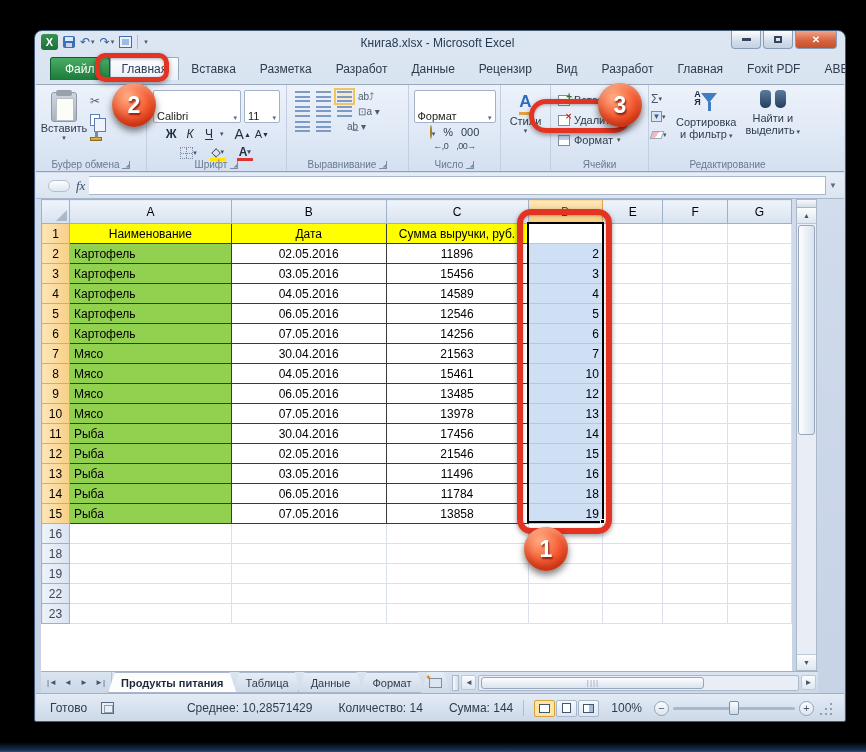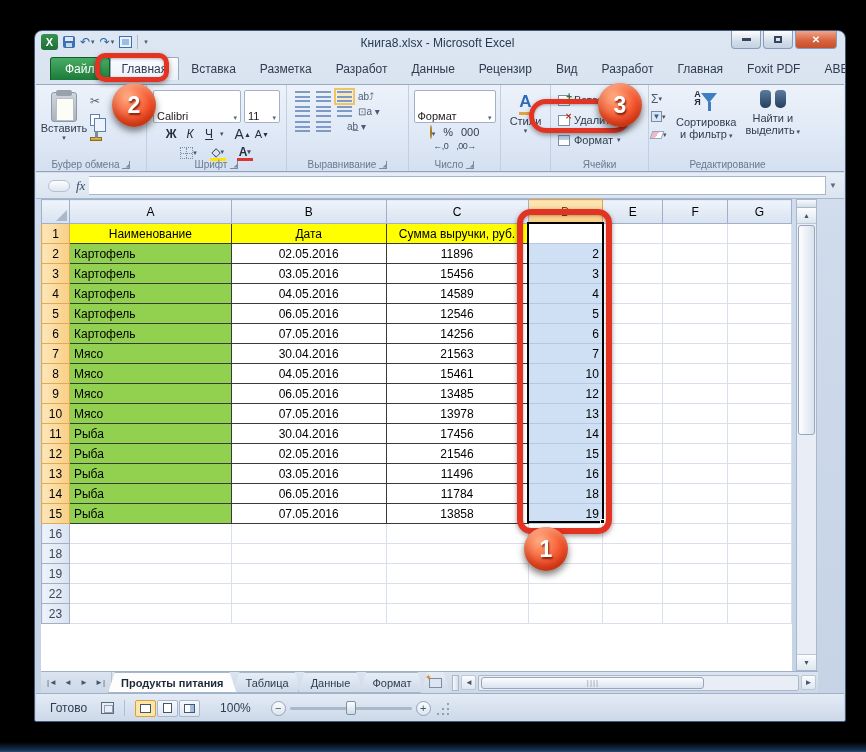--- a/index.html
+++ b/index.html
@@ -206,21 +206,21 @@
   .sb-stats { margin-left:auto; display:flex; gap:26px; }
   .sb-sep { width:1px; height:16px; background:#aebdd1; margin:0 10px; }
   .viewbtns { display:flex; gap:1px; }
   .vb { width:21px; height:17px; border:1px solid #a9b7cd; border-radius:2px; background:linear-gradient(#f6f9fc,#dde6f0);
     display:flex; align-items:center; justify-content:center; }
   .vb.active { background:#fce6a6; border-color:#d8a13c; }
   .vb-grid { width:11px; height:9px; border:1px solid #44566e;
     background:linear-gradient(#fff 0 0) padding-box, repeating-linear-gradient(90deg,#44566e 0 1px,#fff 1px 4px); }
   .vb-page { width:9px; height:10px; border:1px solid #44566e; background:#fff; }
   .vb-break { width:11px; height:9px; border:1px solid #44566e; background:linear-gradient(90deg,#fff 55%,#9dbce0 55%); }
-  .sb-zoom { margin:0 20px; }
+  .sb-zoom { margin:0 12px; }
   .zoomslider { display:flex; align-items:center; gap:4px; width:160px; }
   .zs-btn { width:15px; height:15px; border-radius:50%; border:1px solid #93a4ba;
     background:linear-gradient(#fbfcfd,#dce5ef); display:flex; align-items:center; justify-content:center;
     font-size:11px; color:#44566e; line-height:1; }
   .zs-track { flex:1; height:3px; background:#aab8ca; border-radius:2px; position:relative; }
   .zs-notch { position:absolute; left:50%; top:-4px; width:1px; height:11px; background:#8fa0b5; }
   .zs-handle { position:absolute; left:46%; top:-6px; width:10px; height:14px;
     background:linear-gradient(#fdfdfe,#cfdbe9); border:1px solid #7e90a8; border-radius:2px; }
   .grip { width:14px; height:14px; margin-left:6px;
     background:radial-gradient(circle 1.5px at 11px 3px,#8fa0b5 90%,transparent),
@@ -730,20 +730,25 @@
         <span class="hs-track">
             <span class="hs-thumb"></span>
           </span>
         <span class="hs-btn">►</span>
       </div>
     </div>
 
     <div class="statusbar">
       <span class="sb-ready">Готово</span>
       <span class="icon-macro"></span>
+      <div class="sb-stats">
+        <span>Среднее: 10,28571429</span>
+        <span>Количество: 14</span>
+        <span>Сумма: 144</span>
+      </div>
       <span class="sb-sep"></span>
       <div class="viewbtns">
         <span class="vb active">
             <span class="vb-grid"></span>
           </span>
         <span class="vb">
             <span class="vb-page"></span>
           </span>
         <span class="vb">
             <span class="vb-break"></span>

